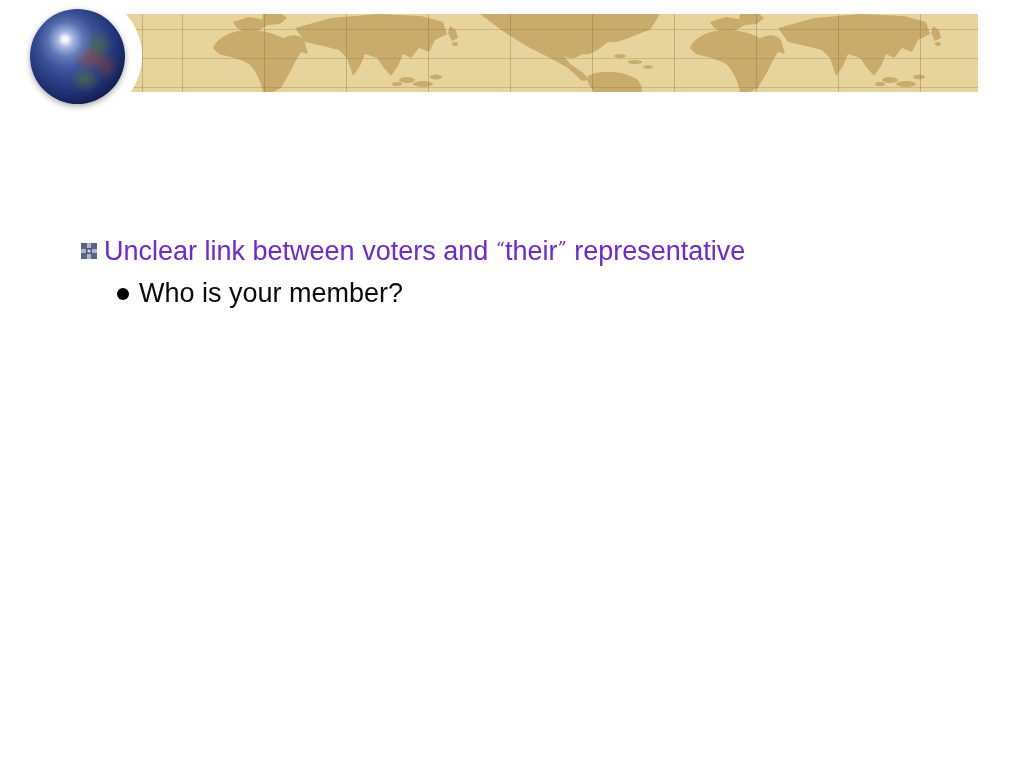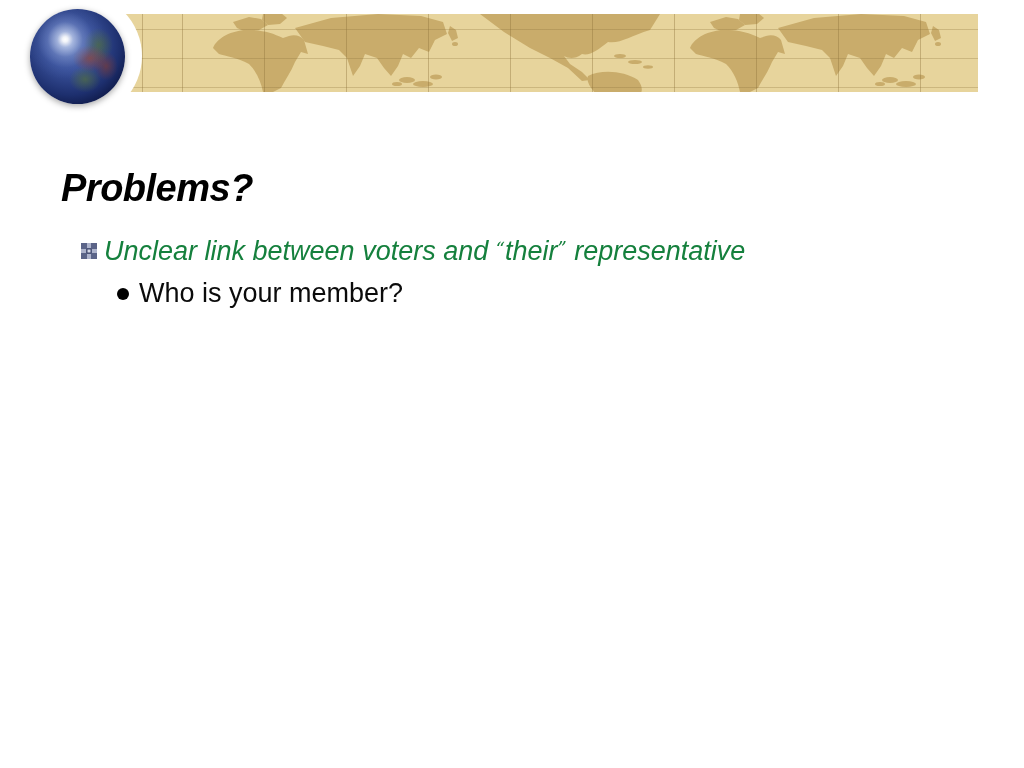--- a/index.html
+++ b/index.html
@@ -43,21 +43,21 @@
   }
 
   
   .title {
     position: absolute; left: 61px; top: 167px; margin: 0;
     font-size: 38px; font-weight: bold; font-style: italic;
     color: #000000; letter-spacing: -0.5px;
   }
   .bullet1-text {
     position: absolute; left: 104px; top: 235px;
-    font-size: 27px; color: #15803d; line-height: 1.25; white-space: nowrap; font-style: italic;
+    font-size: 27px; color: #6d28d9; line-height: 1.25; white-space: nowrap;
   }
   .square-bullet {
     position: absolute; left: 81px; top: 243px; width: 16px; height: 16px;
     display: inline-block;
   }
   .qmark {
     font-family: "DejaVu Serif", serif;
     font-size: 18px;
     position: relative; top: -5px;
   }
@@ -113,21 +113,20 @@
       <use href="#americas" x="352" y="0"></use>
       <use href="#afreur" x="570" y="0"></use>
       <use href="#asia" x="668" y="0"></use>
     </svg>
     <div class="grid-overlay"></div>
   </div>
 
   <div class="white-circle"></div>
   <div class="globe"></div>
 
-  <h1 class="title">Problems?</h1>
 
   <span class="square-bullet">
     <svg width="16" height="16" viewBox="0 0 16 16">
       <rect x="0" y="0" width="16" height="16" fill="#5b6488"></rect>
       <path d="M6,0 h4 v6 h6 v4 h-6 v6 h-4 v-6 h-6 v-4 h6 z" fill="#aeb4cc"></path>
       <rect x="5" y="5" width="6" height="6" fill="#5b6488"></rect>
       <rect x="6" y="6" width="4" height="4" fill="#d5d9e8" stroke="#3f466b" stroke-width="1"></rect>
     </svg>
   </span>
   <div class="bullet1-text"><span>Unclear link between voters and </span><span class="qmark">“</span><span>their</span><span class="qmark">”</span><span> representative</span></div>

